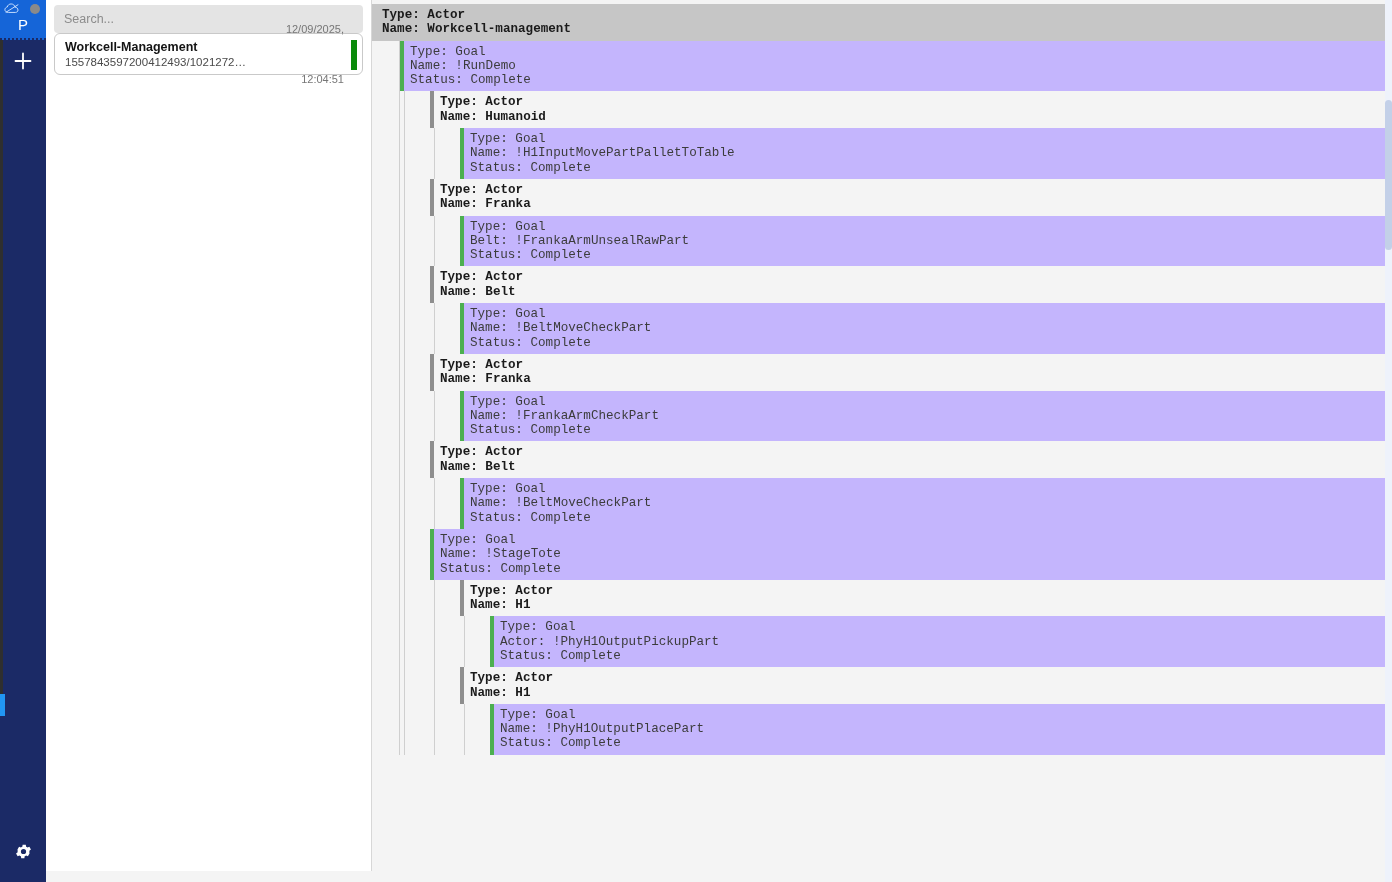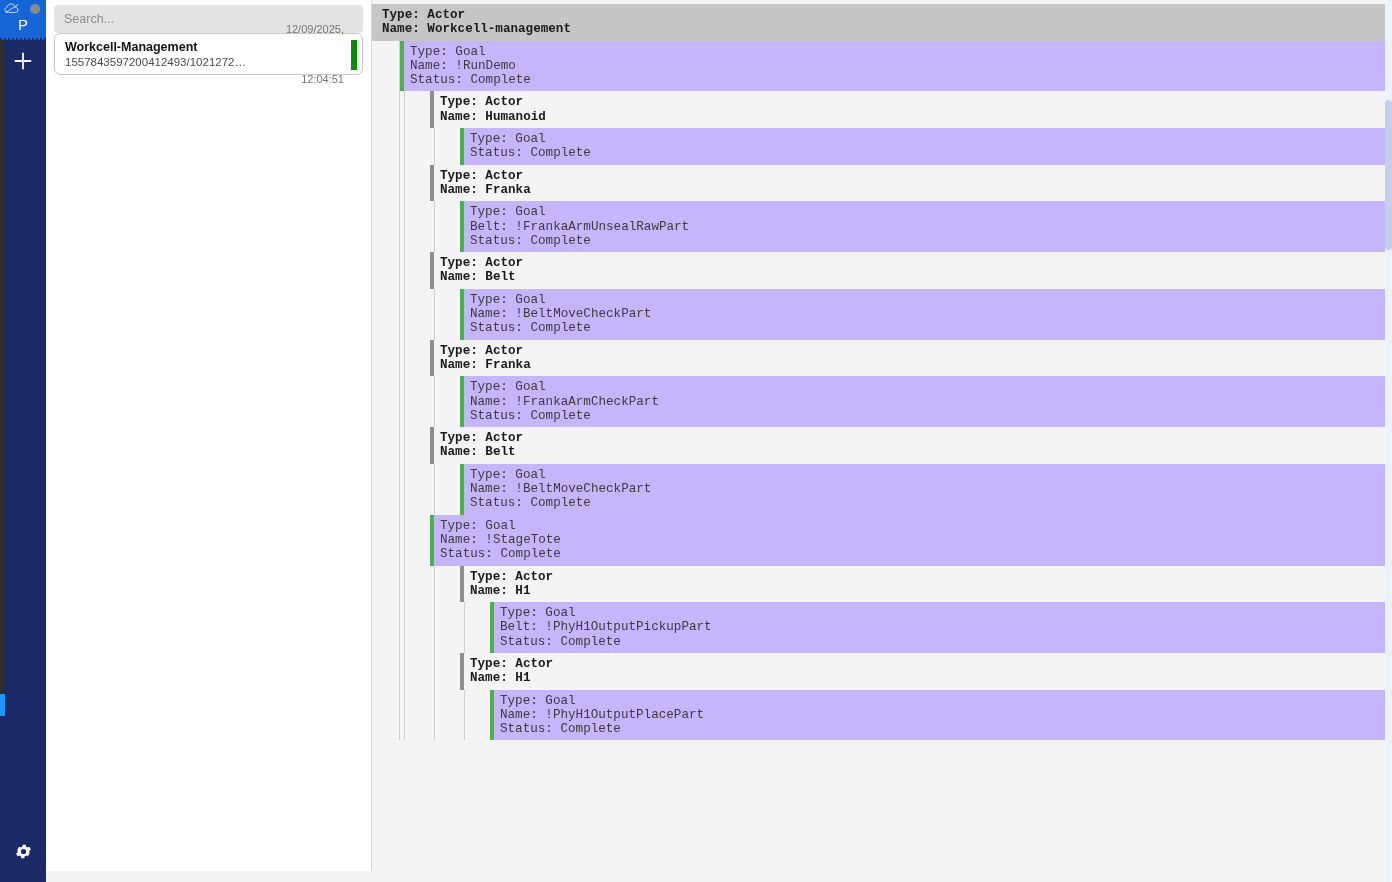--- a/index.html
+++ b/index.html
@@ -246,21 +246,21 @@
         <div class="node node-root">
           <div class="node-body"><div>Type: Actor</div><div>Name: Workcell-management</div></div>
           <div class="children">
             <div class="node node-goal">
               <div class="node-body"><div>Type: Goal</div><div>Name: !RunDemo</div><div>Status: Complete</div></div>
               <div class="children">
                 <div class="node node-actor">
                   <div class="node-body"><div>Type: Actor</div><div>Name: Humanoid</div></div>
                   <div class="children">
                     <div class="node node-goal">
-                      <div class="node-body"><div>Type: Goal</div><div>Status: Complete</div></div>
+                      <div class="node-body"><div>Type: Goal</div><div>Name: !H1InputMovePartPalletToTable</div><div>Status: Complete</div></div>
                     </div>
                   </div>
                 </div>
                 <div class="node node-actor">
                   <div class="node-body"><div>Type: Actor</div><div>Name: Franka</div></div>
                   <div class="children">
                     <div class="node node-goal">
                       <div class="node-body"><div>Type: Goal</div><div>Belt: !FrankaArmUnsealRawPart</div><div>Status: Complete</div></div>
                     </div>
                   </div>
@@ -289,21 +289,21 @@
                     </div>
                   </div>
                 </div>
                 <div class="node node-goal">
                   <div class="node-body"><div>Type: Goal</div><div>Name: !StageTote</div><div>Status: Complete</div></div>
                   <div class="children">
                     <div class="node node-actor">
                       <div class="node-body"><div>Type: Actor</div><div>Name: H1</div></div>
                       <div class="children">
                         <div class="node node-goal">
-                          <div class="node-body"><div>Type: Goal</div><div>Belt: !PhyH1OutputPickupPart</div><div>Status: Complete</div></div>
+                          <div class="node-body"><div>Type: Goal</div><div>Actor: !PhyH1OutputPickupPart</div><div>Status: Complete</div></div>
                         </div>
                       </div>
                     </div>
                     <div class="node node-actor">
                       <div class="node-body"><div>Type: Actor</div><div>Name: H1</div></div>
                       <div class="children">
                         <div class="node node-goal">
                           <div class="node-body"><div>Type: Goal</div><div>Name: !PhyH1OutputPlacePart</div><div>Status: Complete</div></div>
                         </div>
                       </div>

